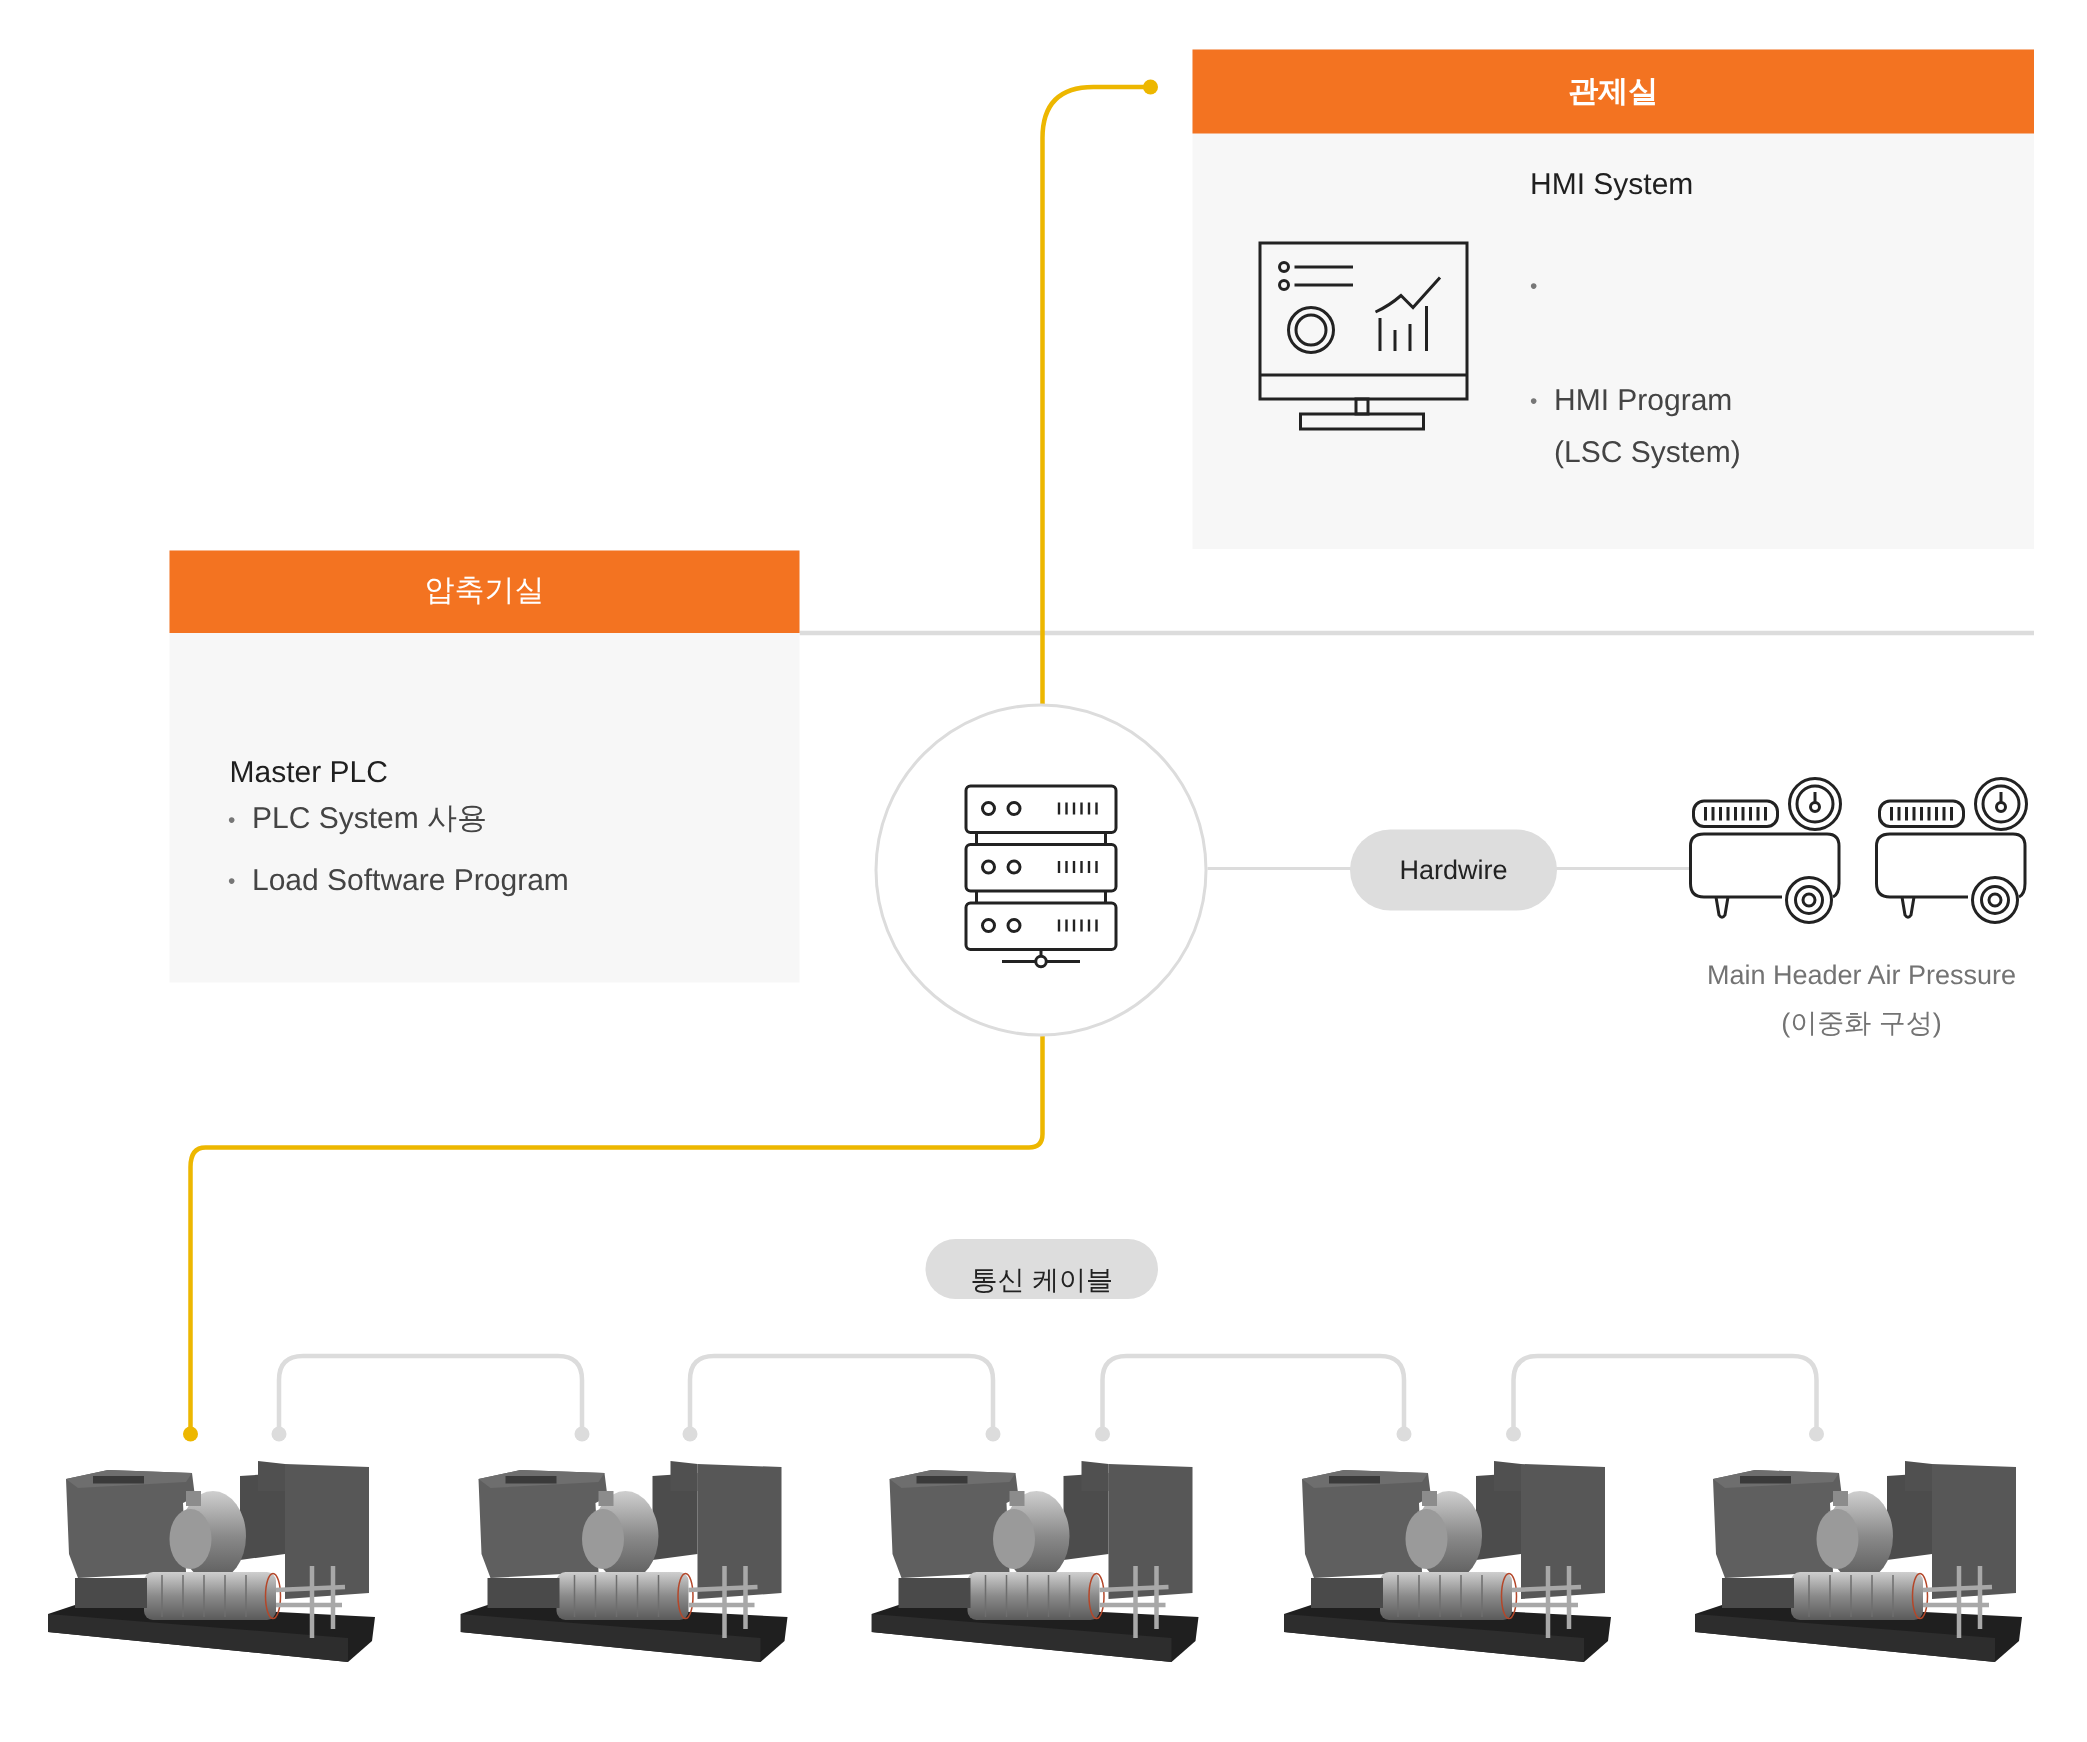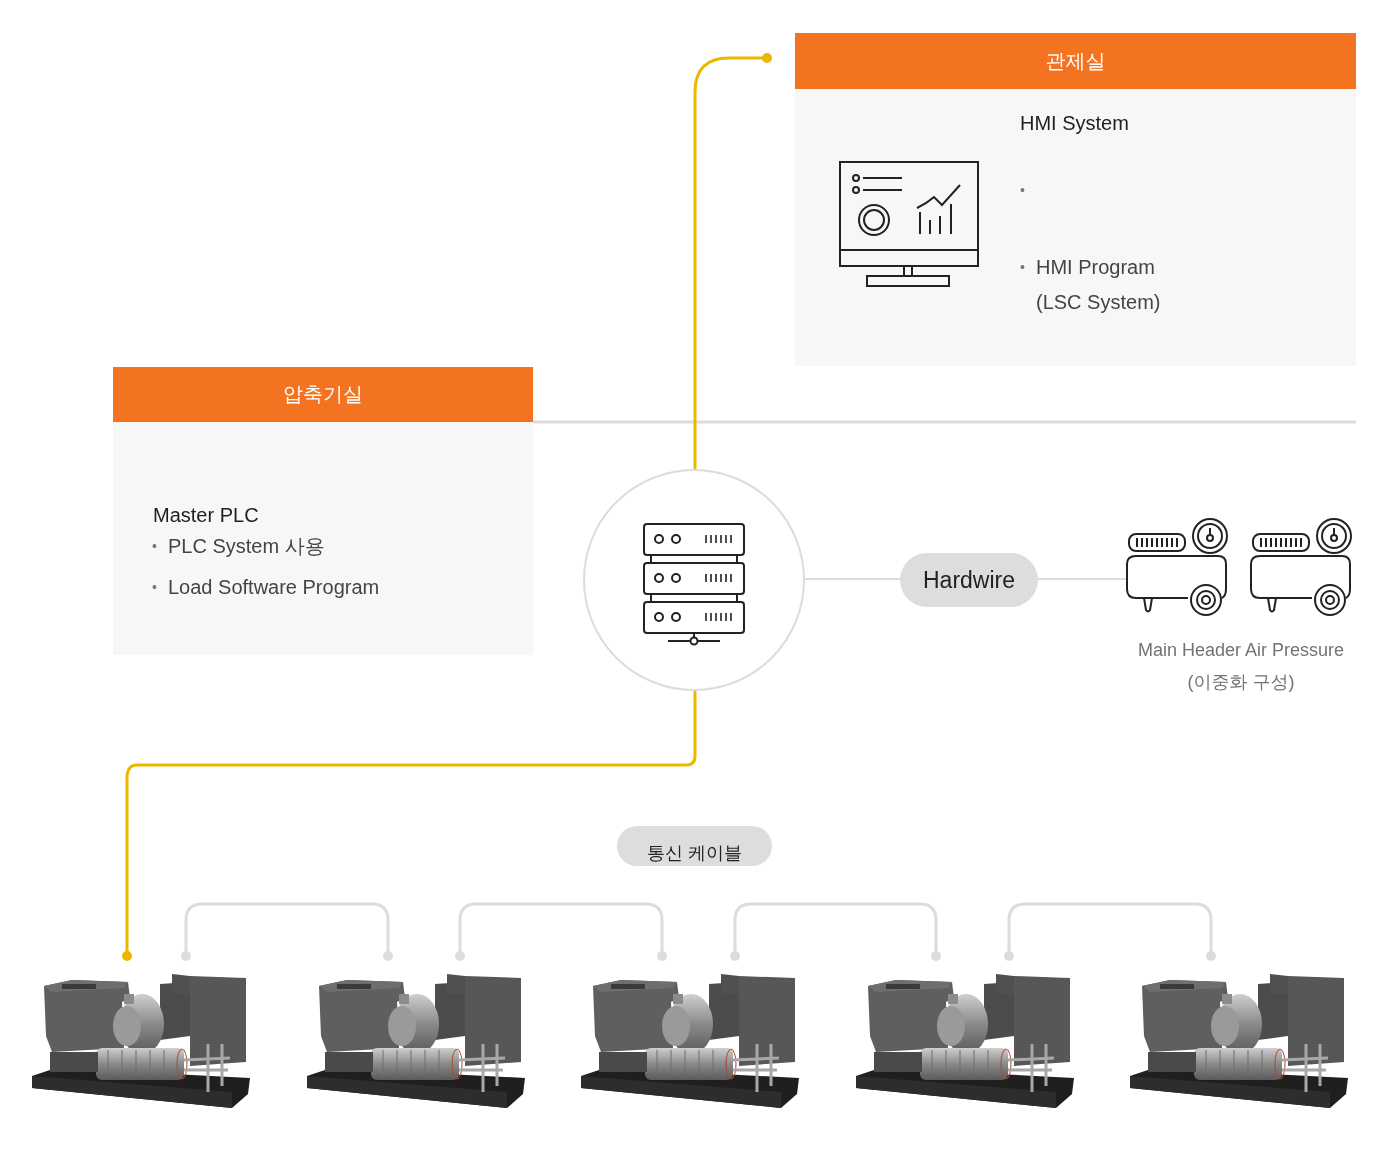--- a/index.html
+++ b/index.html
@@ -4,36 +4,36 @@
 <style>
   * { box-sizing: border-box; margin: 0; padding: 0; }
   html, body { width: 1391px; height: 1161px; background: #ffffff; overflow: hidden; }
   body { position: relative; font-family: "Liberation Sans", "DejaVu Sans", sans-serif; color: #222; }
 
   .wires { position: absolute; left: 0; top: 0; width: 1391px; height: 1161px; }
 
   .panel { position: absolute; background: #f7f7f7; }
   .panel-head { position: absolute; left: 0; right: 0; top: 0; background: #f37321; color: #fff; text-align: center; font-size: 20px; }
 
-  #panel-control { left: 795px; top: 33px; width: 561px; height: 333px; }
+  #panel-control { left: 795px; top: 33px; width: 561px; height: 333px; font-weight: bold; }
   #panel-control .panel-head { height: 56px; line-height: 56px; }
   #panel-comp { left: 113px; top: 367px; width: 420px; height: 288px; }
   #panel-comp .panel-head { height: 55px; line-height: 55px; }
 
   .title-txt { position: absolute; font-size: 20px; color: #1f1f1f; }
   .bullet { position: absolute; font-size: 20px; color: #444; line-height: 35px; }
   .bullet .dot { position: absolute; left: -16px; top: 0; font-size: 14px; color: #777; }
 
   .monitor-icon { position: absolute; left: 838px; top: 160px; width: 142px; height: 128px; }
 
   .hub { position: absolute; left: 583px; top: 469px; width: 222px; height: 222px; border-radius: 50%; border: 2px solid #dcdcdc; background: #fff; }
   .server-icon { position: absolute; left: 642px; top: 522px; width: 104px; height: 125px; }
 
   .pill { position: absolute; background: #dddddd; color: #222; text-align: center; border-radius: 28px; }
-  #pill-hardwire { left: 900px; top: 553px; width: 138px; height: 54px; line-height: 54px; font-size: 23px; }
+  #pill-hardwire { left: 900px; top: 553px; width: 138px; height: 54px; line-height: 54px; font-size: 18px; }
   #pill-cable { left: 617px; top: 826px; width: 155px; height: 40px; line-height: 54px; font-size: 18px; }
 
   .comp-icon { position: absolute; width: 108px; height: 100px; }
   #aircomp-1 { left: 1124px; top: 516px; }
   #aircomp-2 { left: 1248px; top: 516px; }
 
   .caption { position: absolute; left: 1110px; width: 262px; text-align: center; font-size: 18px; color: #737373; line-height: 32px; }
 
   .machine { position: absolute; width: 222px; height: 140px; }
 </style>

